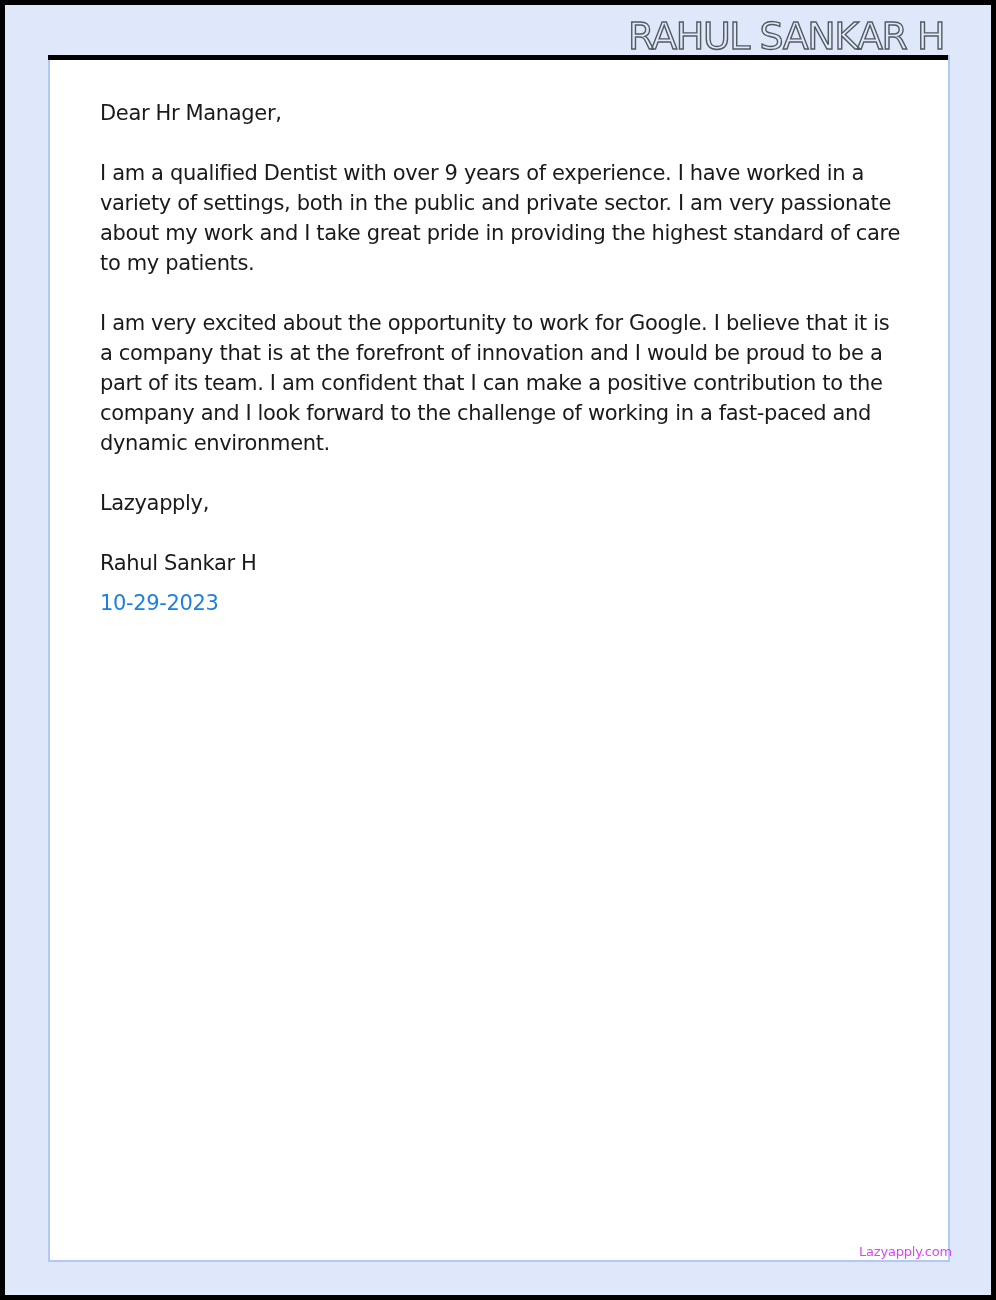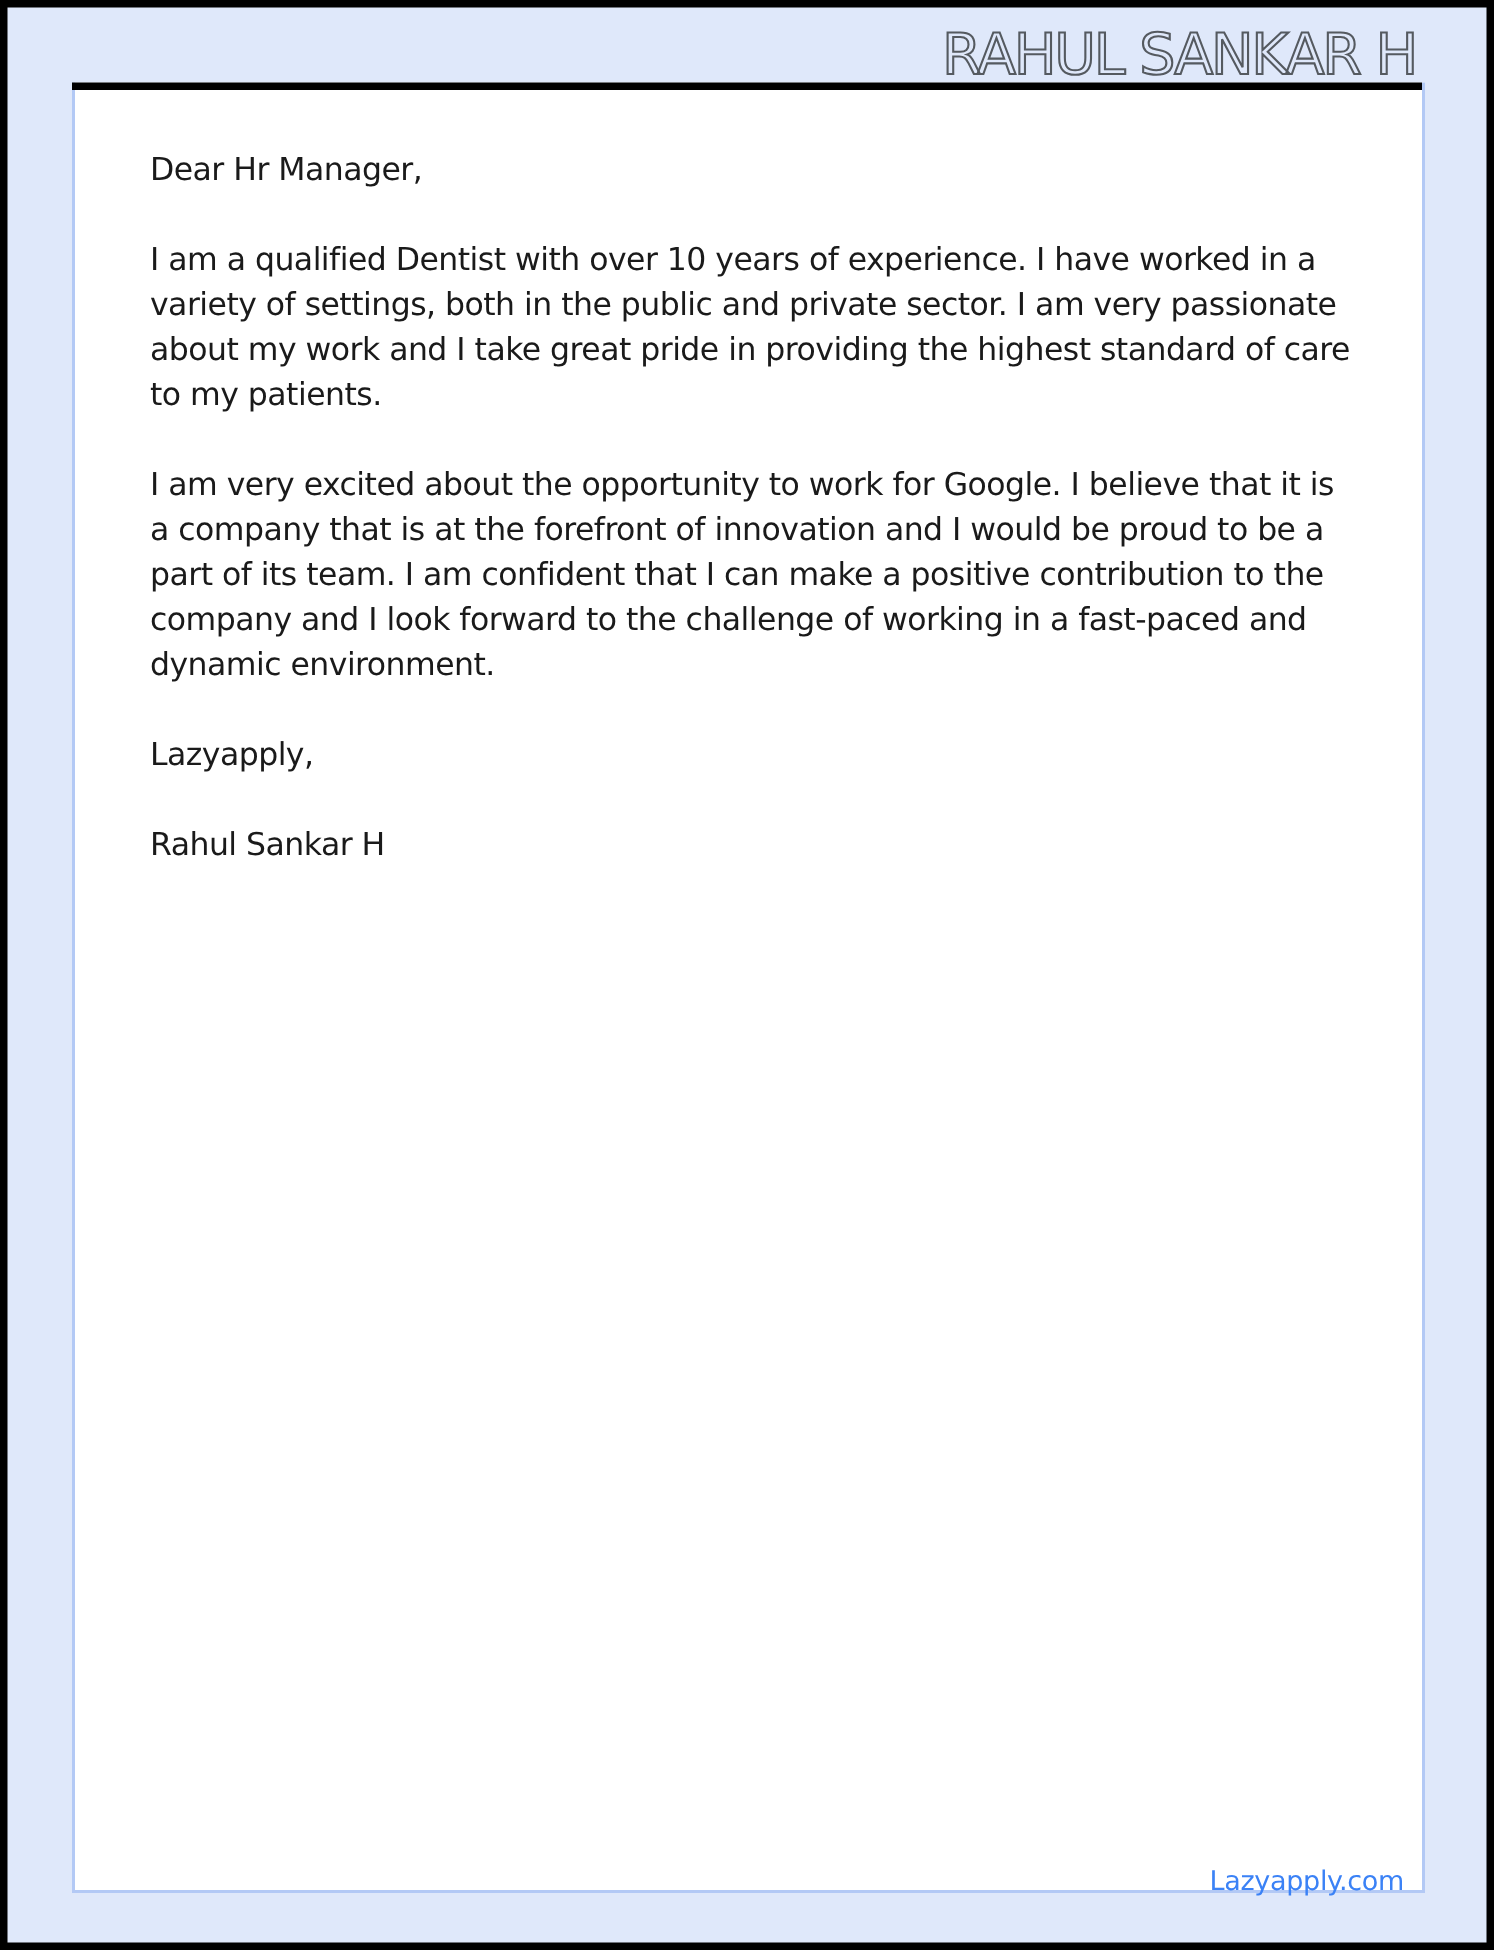--- a/index.html
+++ b/index.html
@@ -70,39 +70,40 @@
     }
     .letter p.signature {
       margin-bottom: 10px;
     }
     .letter p.date {
       color: #1f7fe0;
       margin: 0;
     }
     .footer-brand {
       position: absolute;
-      right: 60px;
+      right: 44px;
       top: 1244px;
       font-family: "DejaVu Sans", sans-serif;
-      font-size: 18px;
-      color: #3b82f6;
+      font-size: 13px;
+      color: #d946ef;
       letter-spacing: -0.2px;
     }
   </style>
 </head>
 <body>
 
 <div class="frame"></div>
 
 <div class="name-header">RAHUL SANKAR H</div>
 
 <div class="paper"></div>
 <div class="top-bar"></div>
 
 <div class="letter">
   <p>Dear Hr Manager,</p>
-  <p>I am a qualified Dentist with over 10 years of experience. I have worked in a variety of settings, both in the public and private sector. I am very passionate about my work and I take great pride in providing the highest standard of care to my patients.</p>
+  <p>I am a qualified Dentist with over 9 years of experience. I have worked in a variety of settings, both in the public and private sector. I am very passionate about my work and I take great pride in providing the highest standard of care to my patients.</p>
   <p>I am very excited about the opportunity to work for Google. I believe that it is a company that is at the forefront of innovation and I would be proud to be a part of its team. I am confident that I can make a positive contribution to the company and I look forward to the challenge of working in a fast-paced and dynamic environment.</p>
   <p>Lazyapply,</p>
   <p class="signature">Rahul Sankar H</p>
+  <p class="date">10-29-2023</p>
 </div>
 
 <div class="footer-brand">Lazyapply.com</div>
 
 </body></html>

